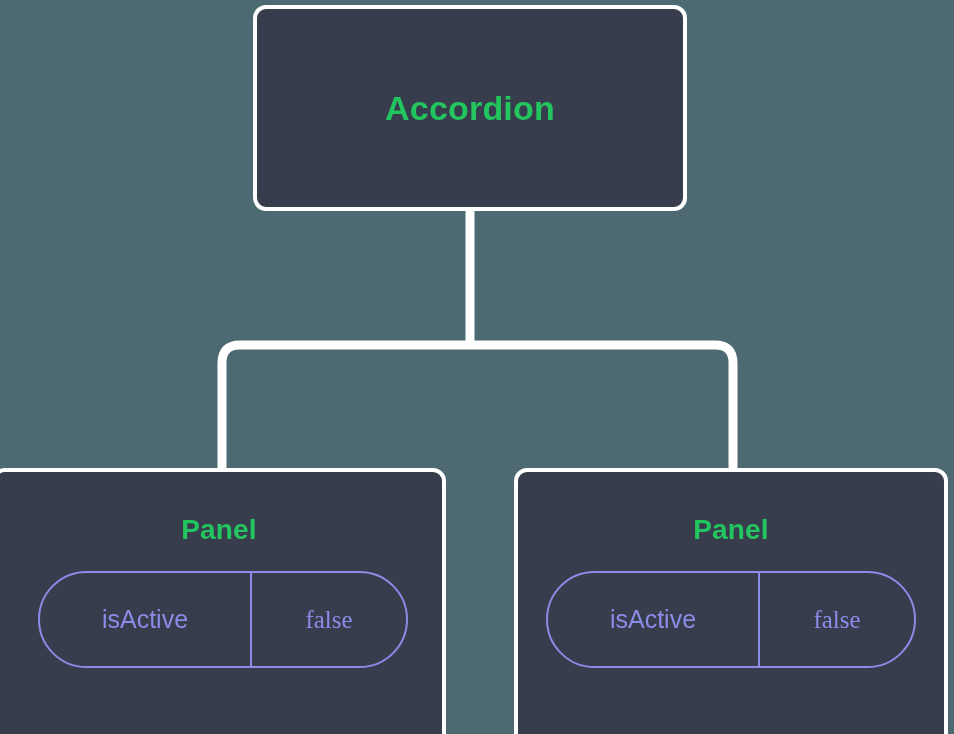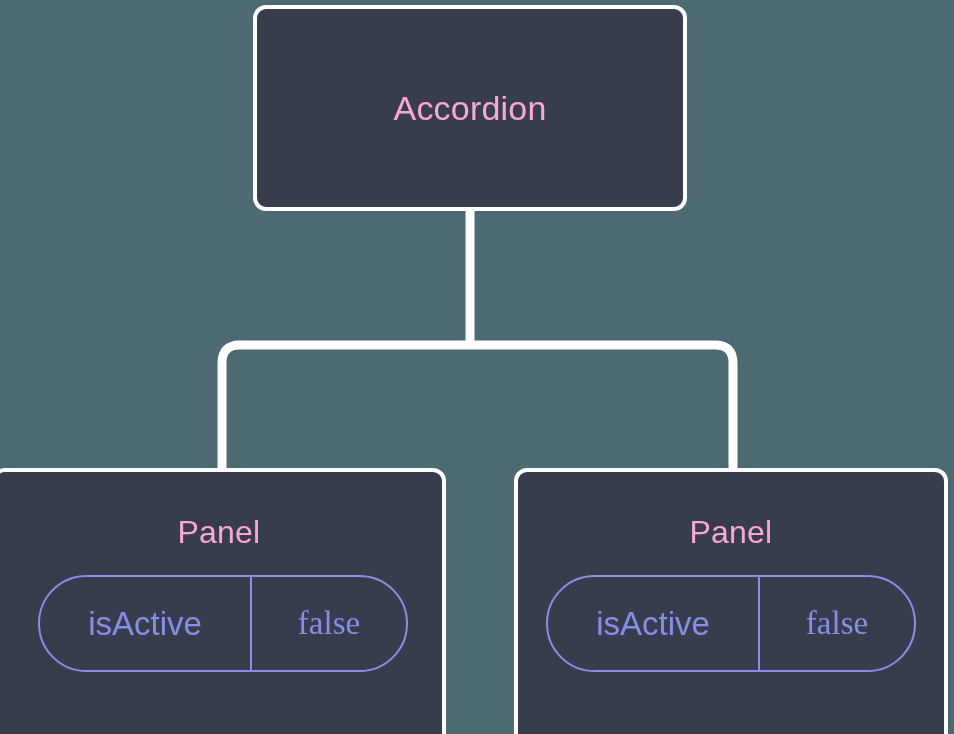--- a/index.html
+++ b/index.html
@@ -61,29 +61,29 @@
   #node-panel-left {
     left: -8px;                 
     width: 454px;
   }
   #node-panel-right {
     left: 514px;
     width: 434px;
   }
 
   .node-title {
-    color: #f9a8d4;
+    color: #22c55e;
     font-size: 34px;
     line-height: 1;
     letter-spacing: 0.2px;
-    font-weight: 400;
+    font-weight: 700;
     white-space: nowrap;
   }
   .node-panel .node-title {
-    font-size: 32px;
+    font-size: 28px;
   }
 
   
   .prop-pill {
     box-sizing: border-box;
     margin-top: 27px;
     height: 97px;
     border: 2px solid #8b8ce8;
     border-radius: 50px;
     display: flex;
@@ -92,21 +92,21 @@
   }
   #node-panel-left .prop-pill { width: 370px; margin-left: 8px; }
   #node-panel-right .prop-pill { width: 370px; }
 
   .prop-key,
   .prop-value {
     display: flex;
     align-items: center;
     justify-content: center;
     color: #8b8ce8;
-    font-size: 33px;
+    font-size: 25px;
     line-height: 1;
     white-space: nowrap;
   }
   .prop-key {
     flex: 0 0 210px;
   }
   .prop-divider {
     width: 2px;
     background: #8b8ce8;
     flex: 0 0 2px;

